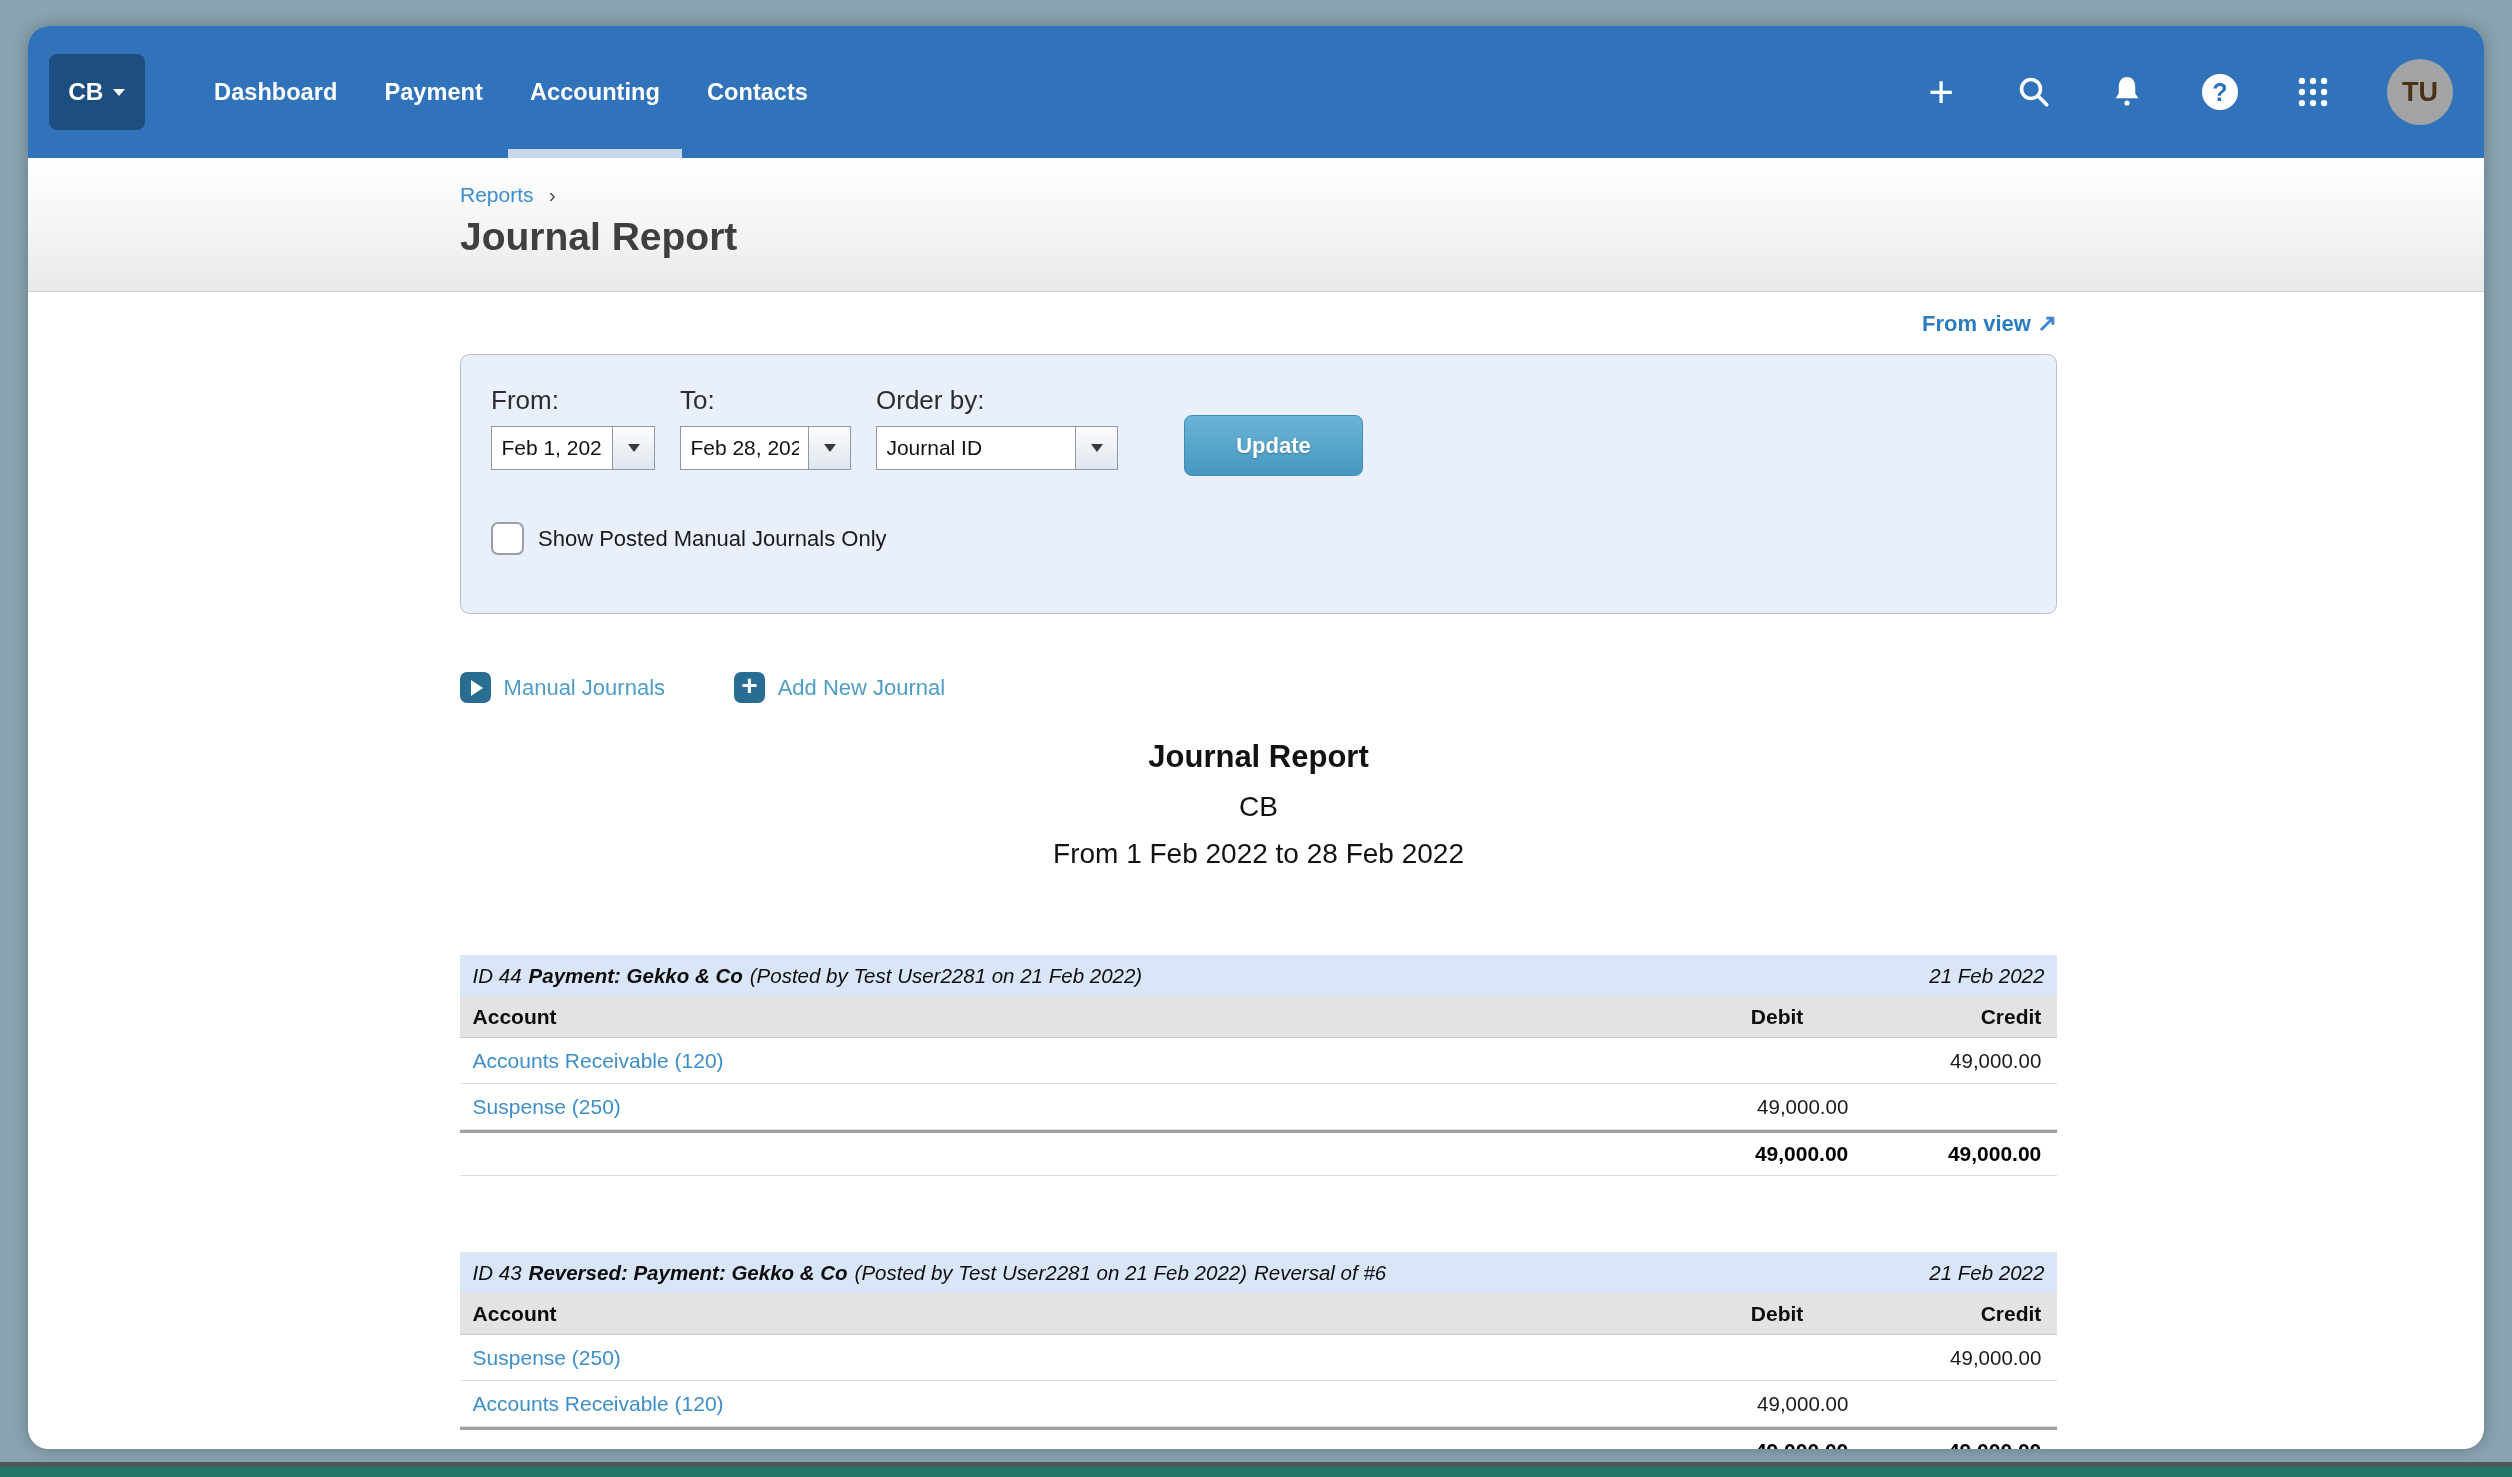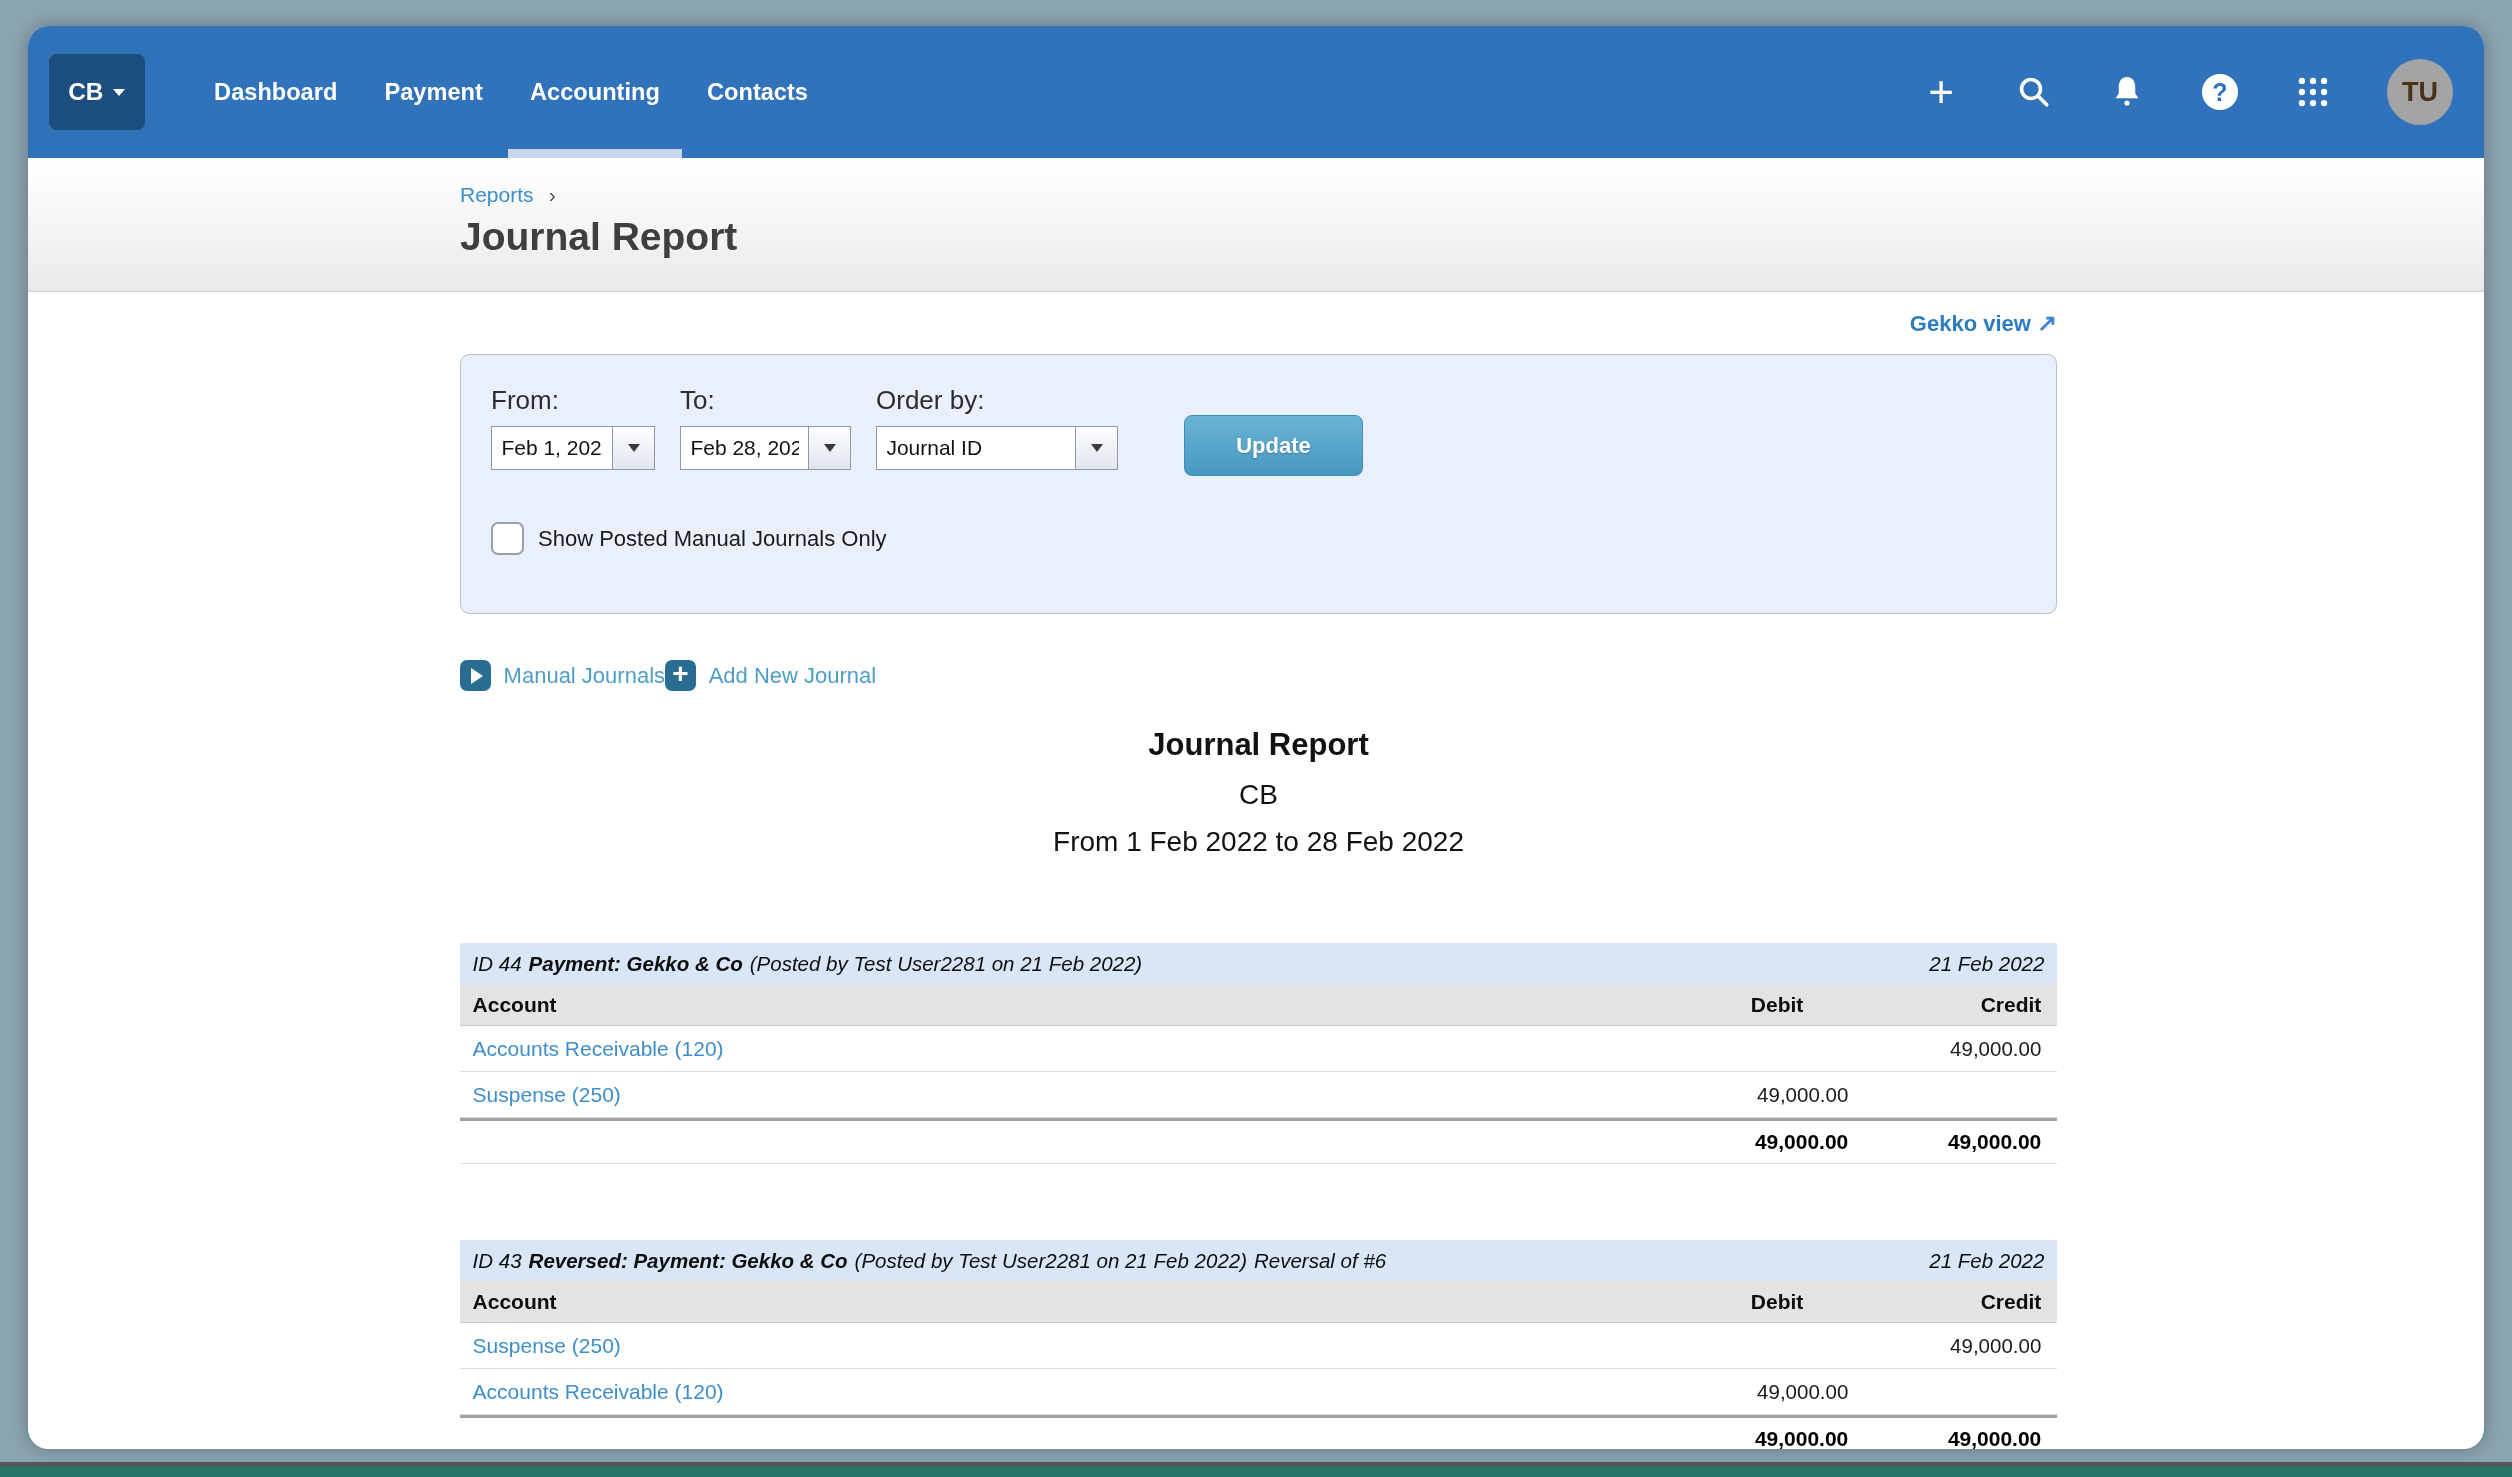--- a/index.html
+++ b/index.html
@@ -133,21 +133,21 @@
     cursor: pointer;
   }
 
   .checkbox-row { margin-top: 46px; display: flex; align-items: center; }
   .checkbox {
     width: 33px; height: 33px; background: #fff;
     border: 2.4px solid #9aa0a8; border-radius: 7px; cursor: pointer;
   }
   .checkbox-label { margin-left: 14px; font-size: 22px; color: #1a1a1a; }
 
-  .journal-links { margin-top: 46px; display: flex; align-items: center; }
+  .journal-links { margin-top: 58px; display: flex; align-items: center; gap: 69px; }
   .jlink { display: flex; align-items: center; gap: 12.6px; cursor: pointer; }
   .jlink-icon {
     width: 31px; height: 31px; border-radius: 7px; background: #2a6d92;
     display: flex; align-items: center; justify-content: center;
   }
   .play-tri {
     width: 0; height: 0; margin-left: 3.1px;
     border-top: 8.7px solid transparent; border-bottom: 8.7px solid transparent;
     border-left: 12.6px solid #ffffff;
   }
@@ -255,21 +255,21 @@
     <div class="breadcrumb-row">
       <a class="breadcrumb-link">Reports</a>
       <span class="breadcrumb-sep">›</span>
     </div>
     <div class="page-title">Journal Report</div>
   </header>
 
   <div class="report-col">
 
     <div class="wide-view">
-      <span>Gekko view</span><span class="arrow">↗</span>
+      <span>From view</span><span class="arrow">↗</span>
     </div>
 
     <section class="filter-panel">
       <div class="filter-row">
         <div class="field-group">
           <div class="field-label">From:</div>
           <div class="combo w-from">
             <input value="Feb 1, 2022" style="">
             <span class="dd-btn">
                 <span class="dd-tri"></span>

